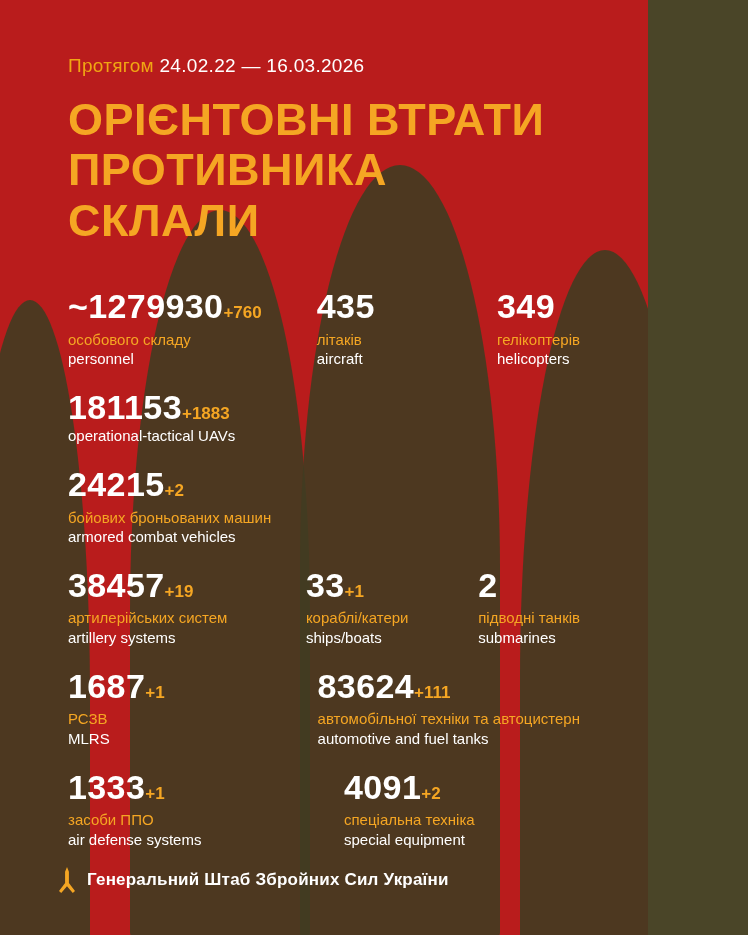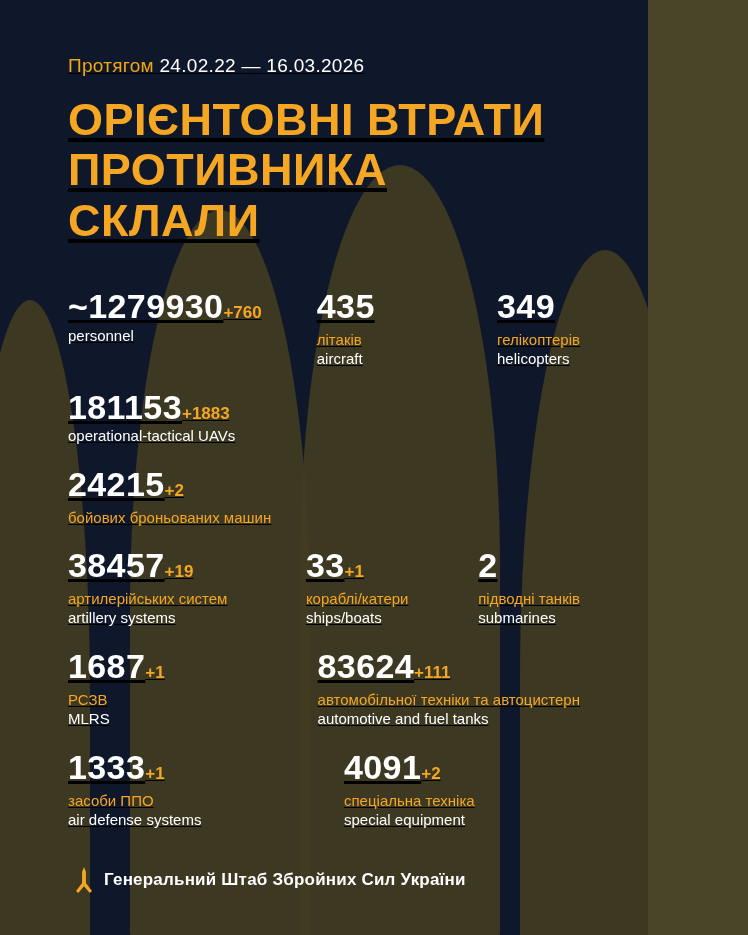--- a/index.html
+++ b/index.html
@@ -10,23 +10,22 @@
     width: 748px;
     height: 935px;
     background: #4a4528;
     font-family: "Liberation Sans", sans-serif;
     overflow: hidden;
   }
   .poster {
     position: relative;
     width: 648px;
     height: 935px;
-    background: #0f172a;
+    background: #b91c1c;
     overflow: hidden;
-    text-decoration: underline;
   }
   
   .silhouette {
     position: absolute;
     background: #413c21;
     border-radius: 50% 50% 6px 6px / 62% 62% 6px 6px;
     opacity: 0.9;
   }
   .s1 { left: -30px; top: 300px; width: 120px; height: 640px; }
   .s2 { left: 130px; top: 210px; width: 180px; height: 730px; border-radius: 50% 50% 8px 8px / 55% 55% 8px 8px;}
@@ -101,21 +100,21 @@
     white-space: nowrap;
   }
 
   
   .c-a { width: 276px; }
   .c-b { width: 200px; }
   .c-c { width: auto; }
 
   .footer {
     position: absolute;
-    left: 76px;
+    left: 59px;
     bottom: 42px;
     z-index: 2;
     display: flex;
     align-items: center;
     gap: 12px;
   }
   .footer .emblem {
     width: 16px;
     height: 26px;
     background: #f5a623;
@@ -154,20 +153,21 @@
     </h1>
 
     <div class="stats">
 
       <div class="row">
         <div class="cell c-a">
           <div class="value-line">
             <span class="value">~1279930</span>
             <span class="delta">+760</span>
           </div>
+          <div class="label-ua">особового складу</div>
           <div class="label-en">personnel</div>
         </div>
         <div class="cell c-b">
           <div class="value-line">
             <span class="value">435</span>
             <span class="delta"></span>
           </div>
           <div class="label-ua">літаків</div>
           <div class="label-en">aircraft</div>
         </div>
@@ -191,20 +191,21 @@
         </div>
       </div>
 
       <div class="row">
         <div class="cell c-a">
           <div class="value-line">
             <span class="value">24215</span>
             <span class="delta">+2</span>
           </div>
           <div class="label-ua">бойових броньованих машин</div>
+          <div class="label-en">armored combat vehicles</div>
         </div>
       </div>
 
       <div class="row">
         <div class="cell c-a">
           <div class="value-line">
             <span class="value">38457</span>
             <span class="delta">+19</span>
           </div>
           <div class="label-ua">артилерійських систем</div>

